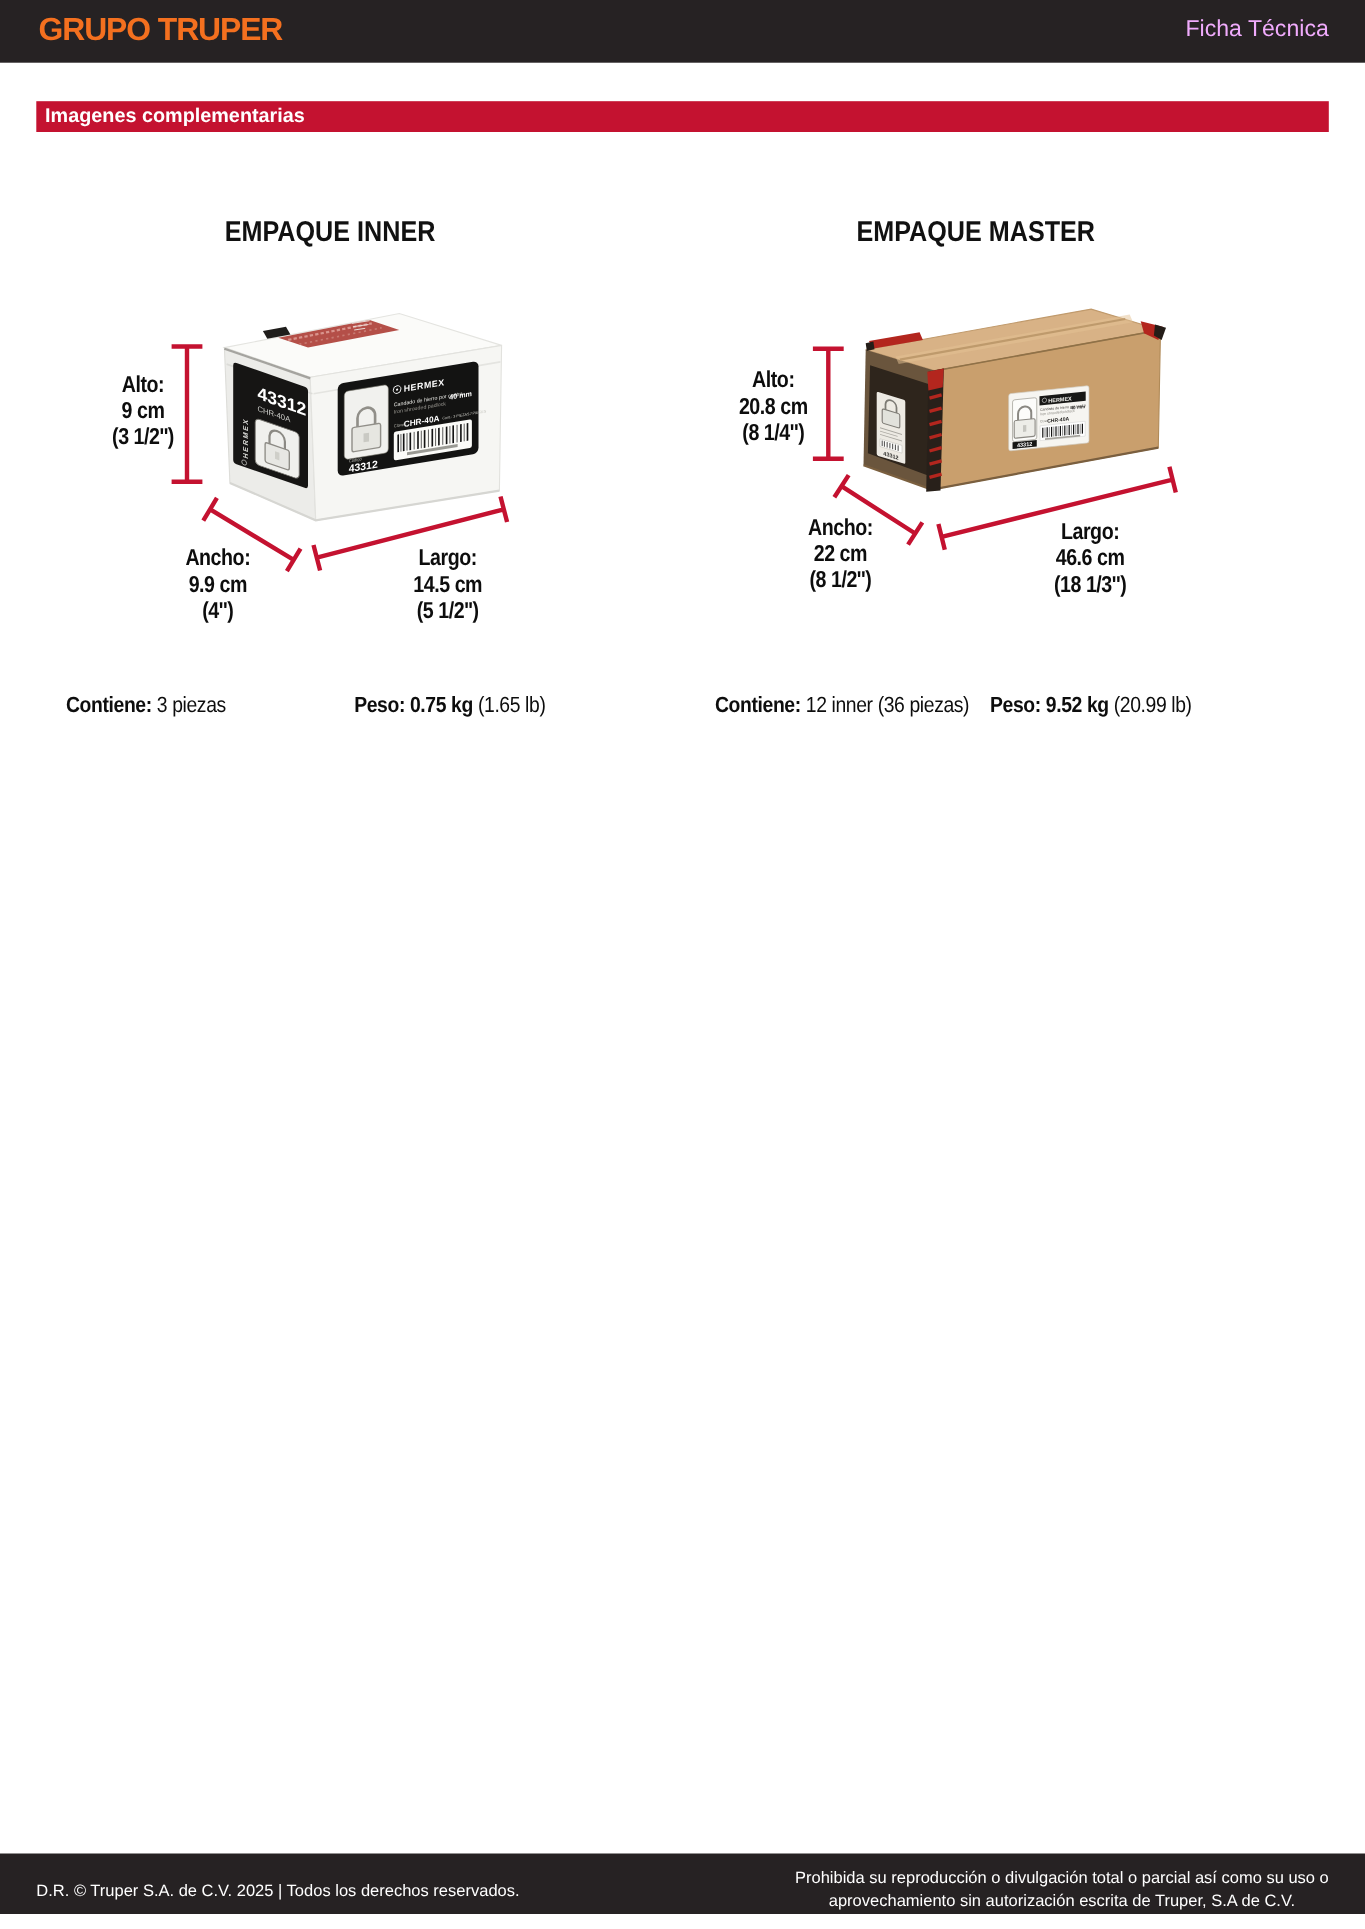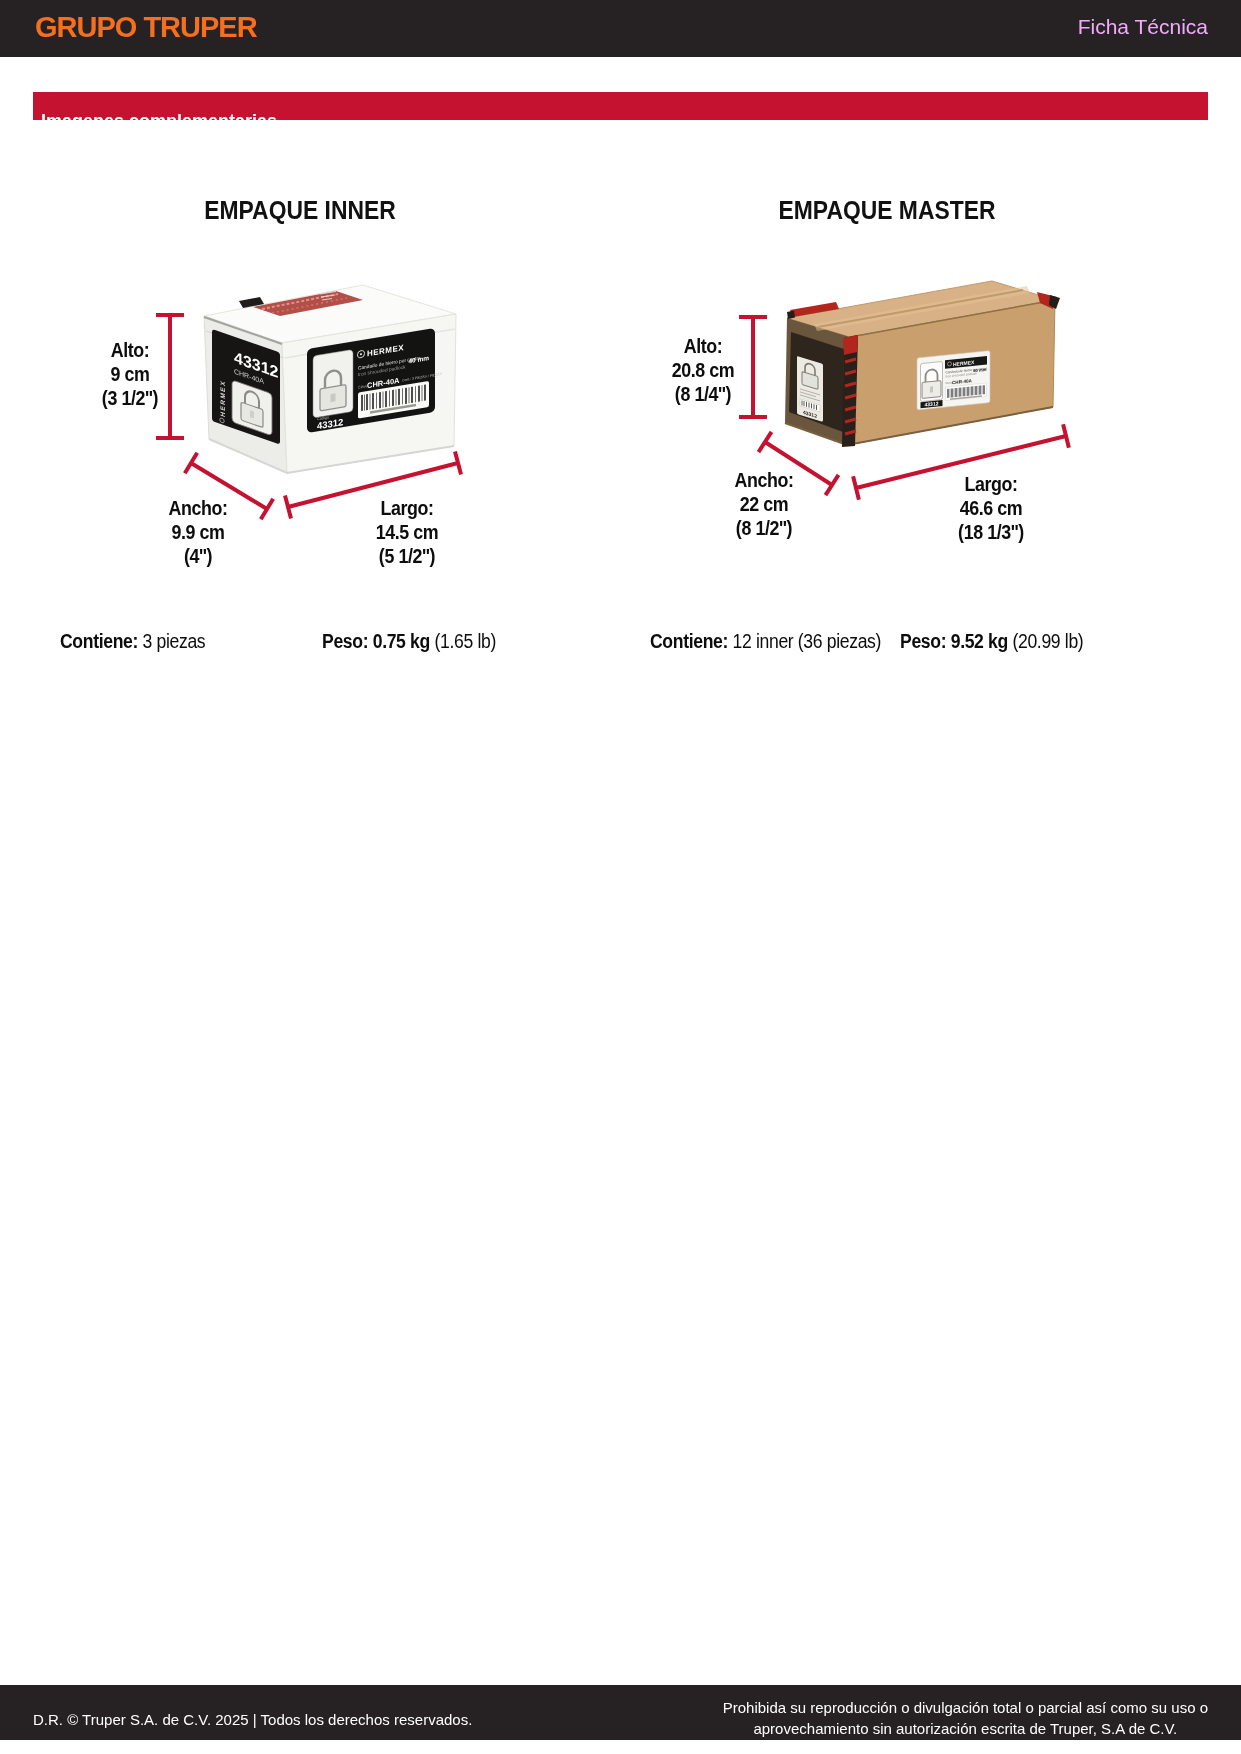--- a/index.html
+++ b/index.html
@@ -7,21 +7,21 @@
     width:1241px;height:1754px;position:relative;background:#ffffff;
     font-family:"Liberation Sans", sans-serif;color:#0d0d0d;overflow:hidden;
   }
   
   .hdr{position:absolute;left:0;top:0;width:1241px;height:57px;background:#262223;}
   .logo{position:absolute;left:35px;top:11px;font-size:29px;font-weight:bold;
         letter-spacing:-1px;color:#F4701F;white-space:nowrap;text-align:center;}
   .doctype{position:absolute;right:33px;top:15px;font-size:21px;color:#f0abfc;}
   
   .secbar{position:absolute;left:33px;top:92px;width:1175px;height:28px;background:#C41230;}
-  .secbar .t{position:absolute;left:8px;top:3px;font-size:18px;font-weight:bold;color:#ffffff;margin-top:16px;}
+  .secbar .t{position:absolute;left:8px;top:3px;font-size:18px;font-weight:bold;color:#ffffff;}
   
   .pkg-title{position:absolute;width:320px;text-align:center;font-weight:bold;
              font-size:26px;color:#111;transform:scaleX(.88);white-space:nowrap;}
   
   .dim-label{position:absolute;width:140px;text-align:center;font-weight:bold;
              font-size:21px;line-height:24px;letter-spacing:-0.5px;color:#0d0d0d;
              transform:scaleX(.85);}
   
   .cp{position:absolute;top:630px;font-size:20px;letter-spacing:-0.4px;color:#0d0d0d;
       transform:scaleX(.88);transform-origin:left center;white-space:nowrap;}

